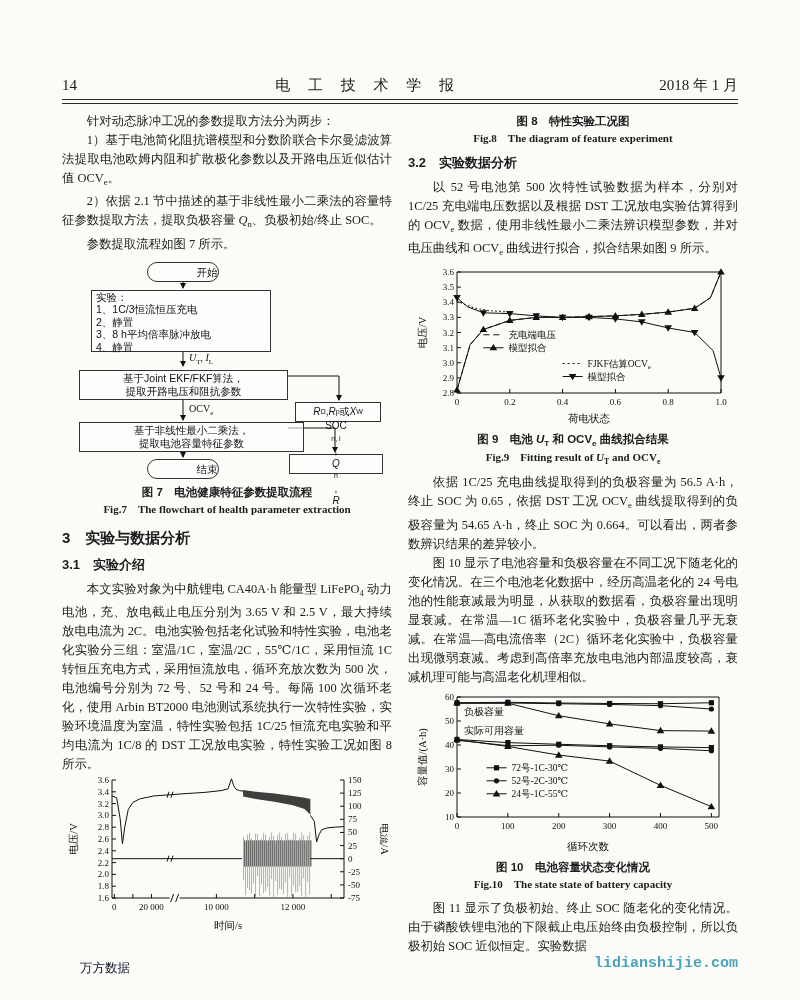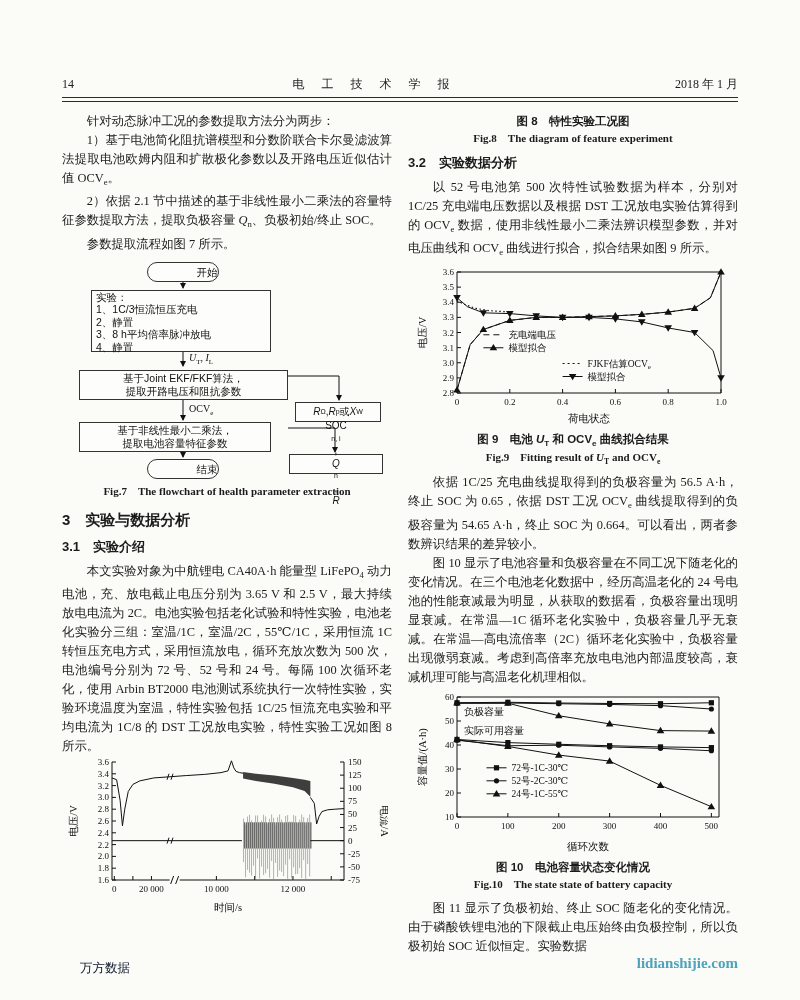--- a/index.html
+++ b/index.html
@@ -1,38 +1,38 @@
 <!DOCTYPE html>
 <html><head>
 <meta charset="utf-8">
 <style>
   html,body{margin:0;padding:0;}
   body{width:800px;height:1000px;background:#fbfbf8;font-family:"Liberation Serif","DejaVu Serif",serif;color:#1b1b1b;}
   .page{position:relative;width:800px;height:1000px;overflow:hidden;}
   .header{position:absolute;top:76px;left:62px;width:676px;}
-  .header-row{display:flex;justify-content:space-between;align-items:baseline;font-size:12px;}
+  .header-row{display:flex;justify-content:space-between;align-items:baseline;font-size:15px;}
   .journal{letter-spacing:7px;}
   .rules{margin-top:4px;border-top:1.7px solid #2a2a2a;border-bottom:0.9px solid #2a2a2a;height:2.6px;}
   .columns{position:absolute;top:112px;left:62px;width:676px;display:flex;gap:16px;}
   .col{width:330px;}
   p.body{font-size:12.4px;line-height:19px;text-align:justify;margin:0;text-indent:2em;}
   .heading-sec{font-family:"Liberation Sans","DejaVu Sans",sans-serif;font-weight:bold;font-size:15px;margin:12px 0 8px;}
   .heading-sub{font-family:"Liberation Sans","DejaVu Sans",sans-serif;font-weight:bold;font-size:13px;margin:8px 0 6px;}
   .cap-cn{font-family:"Liberation Sans","DejaVu Sans",sans-serif;font-weight:bold;font-size:11.5px;text-align:center;margin-top:3px;}
   .cap-en{font-weight:bold;font-size:11px;text-align:center;margin:2px 0 7px;}
   .fig{text-align:center;}
   
   .flow{position:relative;width:312px;height:220px;margin:8px auto 0;font-family:"Liberation Sans","DejaVu Sans",sans-serif;}
   .flow svg.links{position:absolute;left:0;top:0;}
   .fc{position:absolute;border:1px solid #333;background:rgba(255,255,255,0.6);font-size:10.5px;line-height:12.5px;color:#111;box-sizing:border-box;}
   .fc.stadium{border-radius:11px;text-align:center;padding-left:48px;}
   .fc.center{text-align:center;display:flex;align-items:center;justify-content:center;}
   .fc-lbl{position:absolute;font-size:10px;color:#111;font-family:"Liberation Serif","DejaVu Serif",serif;}
   .footer-left{position:absolute;left:80px;top:960px;font-size:12.5px;color:#0f172a;}
-  .watermark{position:absolute;right:62px;top:955px;font-family:Liberation Serif, serif;font-weight:bold;font-size:15px;color:#4ba3bc;}
+  .watermark{position:absolute;right:62px;top:955px;font-family:Liberation Mono, monospace;font-weight:bold;font-size:15px;color:#4ba3bc;}
   svg text{fill:#111;}
   sub{font-size:0.7em;}
 </style>
 </head>
 <body>
 
 <div class="page">
 
   <div class="header">
     <div class="header-row">
@@ -64,24 +64,25 @@
           <line x1="112" y1="190" x2="112" y2="195" stroke="#111" stroke-width="1" marker-end="url(#ah)"></line>
           <polyline points="217,114 268,114 268,138" fill="none" stroke="#111" stroke-width="1" marker-end="url(#ah)"></polyline>
           <polyline points="217,166 264,166 264,190" fill="none" stroke="#111" stroke-width="1" marker-end="url(#ah)"></polyline>
         </svg>
         <div class="fc stadium" style="left:76px;top:0;width:72px;height:20px;line-height:18px;">开始</div>
         <div class="fc" style="left:20px;top:28px;width:180px;height:62px;padding:0 4px;">实验：<br>1、1C/3恒流恒压充电<br>2、静置<br>3、8 h平均倍率脉冲放电<br>4、静置</div>
         <div class="fc-lbl" style="left:118px;top:90px;"><i>U</i><sub>T</sub>, <i>I</i><sub>L</sub></div>
         <div class="fc center" style="left:8px;top:108px;width:209px;height:30px;">基于Joint EKF/FKF算法，<br>提取开路电压和阻抗参数</div>
         <div class="fc center" style="left:224px;top:140px;width:86px;height:20px;font-size:10px;"><i>R</i><sub>Ω</sub>, <i>R</i><sub>p</sub> 或 <i>X</i><sub>W</sub></div>
         <div class="fc-lbl" style="left:118px;top:141px;">OCV<sub>e</sub></div>
-        <div class="fc center" style="left:8px;top:160px;width:192px;height:30px;">基于非线性最小二乘法，<br>提取电池容量特征参数</div>
+        <div class="fc center" style="left:8px;top:160px;width:225px;height:30px;">基于非线性最小二乘法，<br>提取电池容量特征参数</div>
         <div class="fc center" style="left:218px;top:192px;width:94px;height:20px;font-size:10px;flex-direction:column;">SOC<sub>n, i</sub>, <i>Q</i><sub>n</sub>, <i>R</i></div>
         <div class="fc stadium" style="left:76px;top:197px;width:72px;height:20px;line-height:18px;">结束</div>
       </div>
+      <div class="cap-cn">图 7　电池健康特征参数提取流程</div>
       <div class="cap-en">Fig.7　The flowchart of health parameter extraction</div>
 
       <div class="heading-sec">3　实验与数据分析</div>
       <div class="heading-sub">3.1　实验介绍</div>
       <p class="body">本文实验对象为中航锂电 CA40A·h 能量型 LiFePO<sub>4</sub> 动力电池，充、放电截止电压分别为 3.65 V 和 2.5 V，最大持续放电电流为 2C。电池实验包括老化试验和特性实验，电池老化实验分三组：室温/1C，室温/2C，55℃/1C，采用恒流 1C 转恒压充电方式，采用恒流放电，循环充放次数为 500 次，电池编号分别为 72 号、52 号和 24 号。每隔 100 次循环老化，使用 Arbin BT2000 电池测试系统执行一次特性实验，实验环境温度为室温，特性实验包括 1C/25 恒流充电实验和平均电流为 1C/8 的 DST 工况放电实验，特性实验工况如图 8 所示。</p>
 
       <div class="fig">
         <svg width="322" height="158">
             <g font-family="inherit">
               <polygon points="177.07999999999998,16.029999999999994 189.84,17.80000000000001 208.39999999999998,19.57 226.96,21.93 238.56,23.700000000000017 244.35999999999999,24.880000000000017 244.35999999999999,40.81000000000002 238.56,34.91000000000001 226.96,31.370000000000008 208.39999999999998,27.830000000000005 189.84,24.880000000000017 177.07999999999998,22.520000000000014 " fill="#1c1c1c" opacity="0.85"></polygon>

